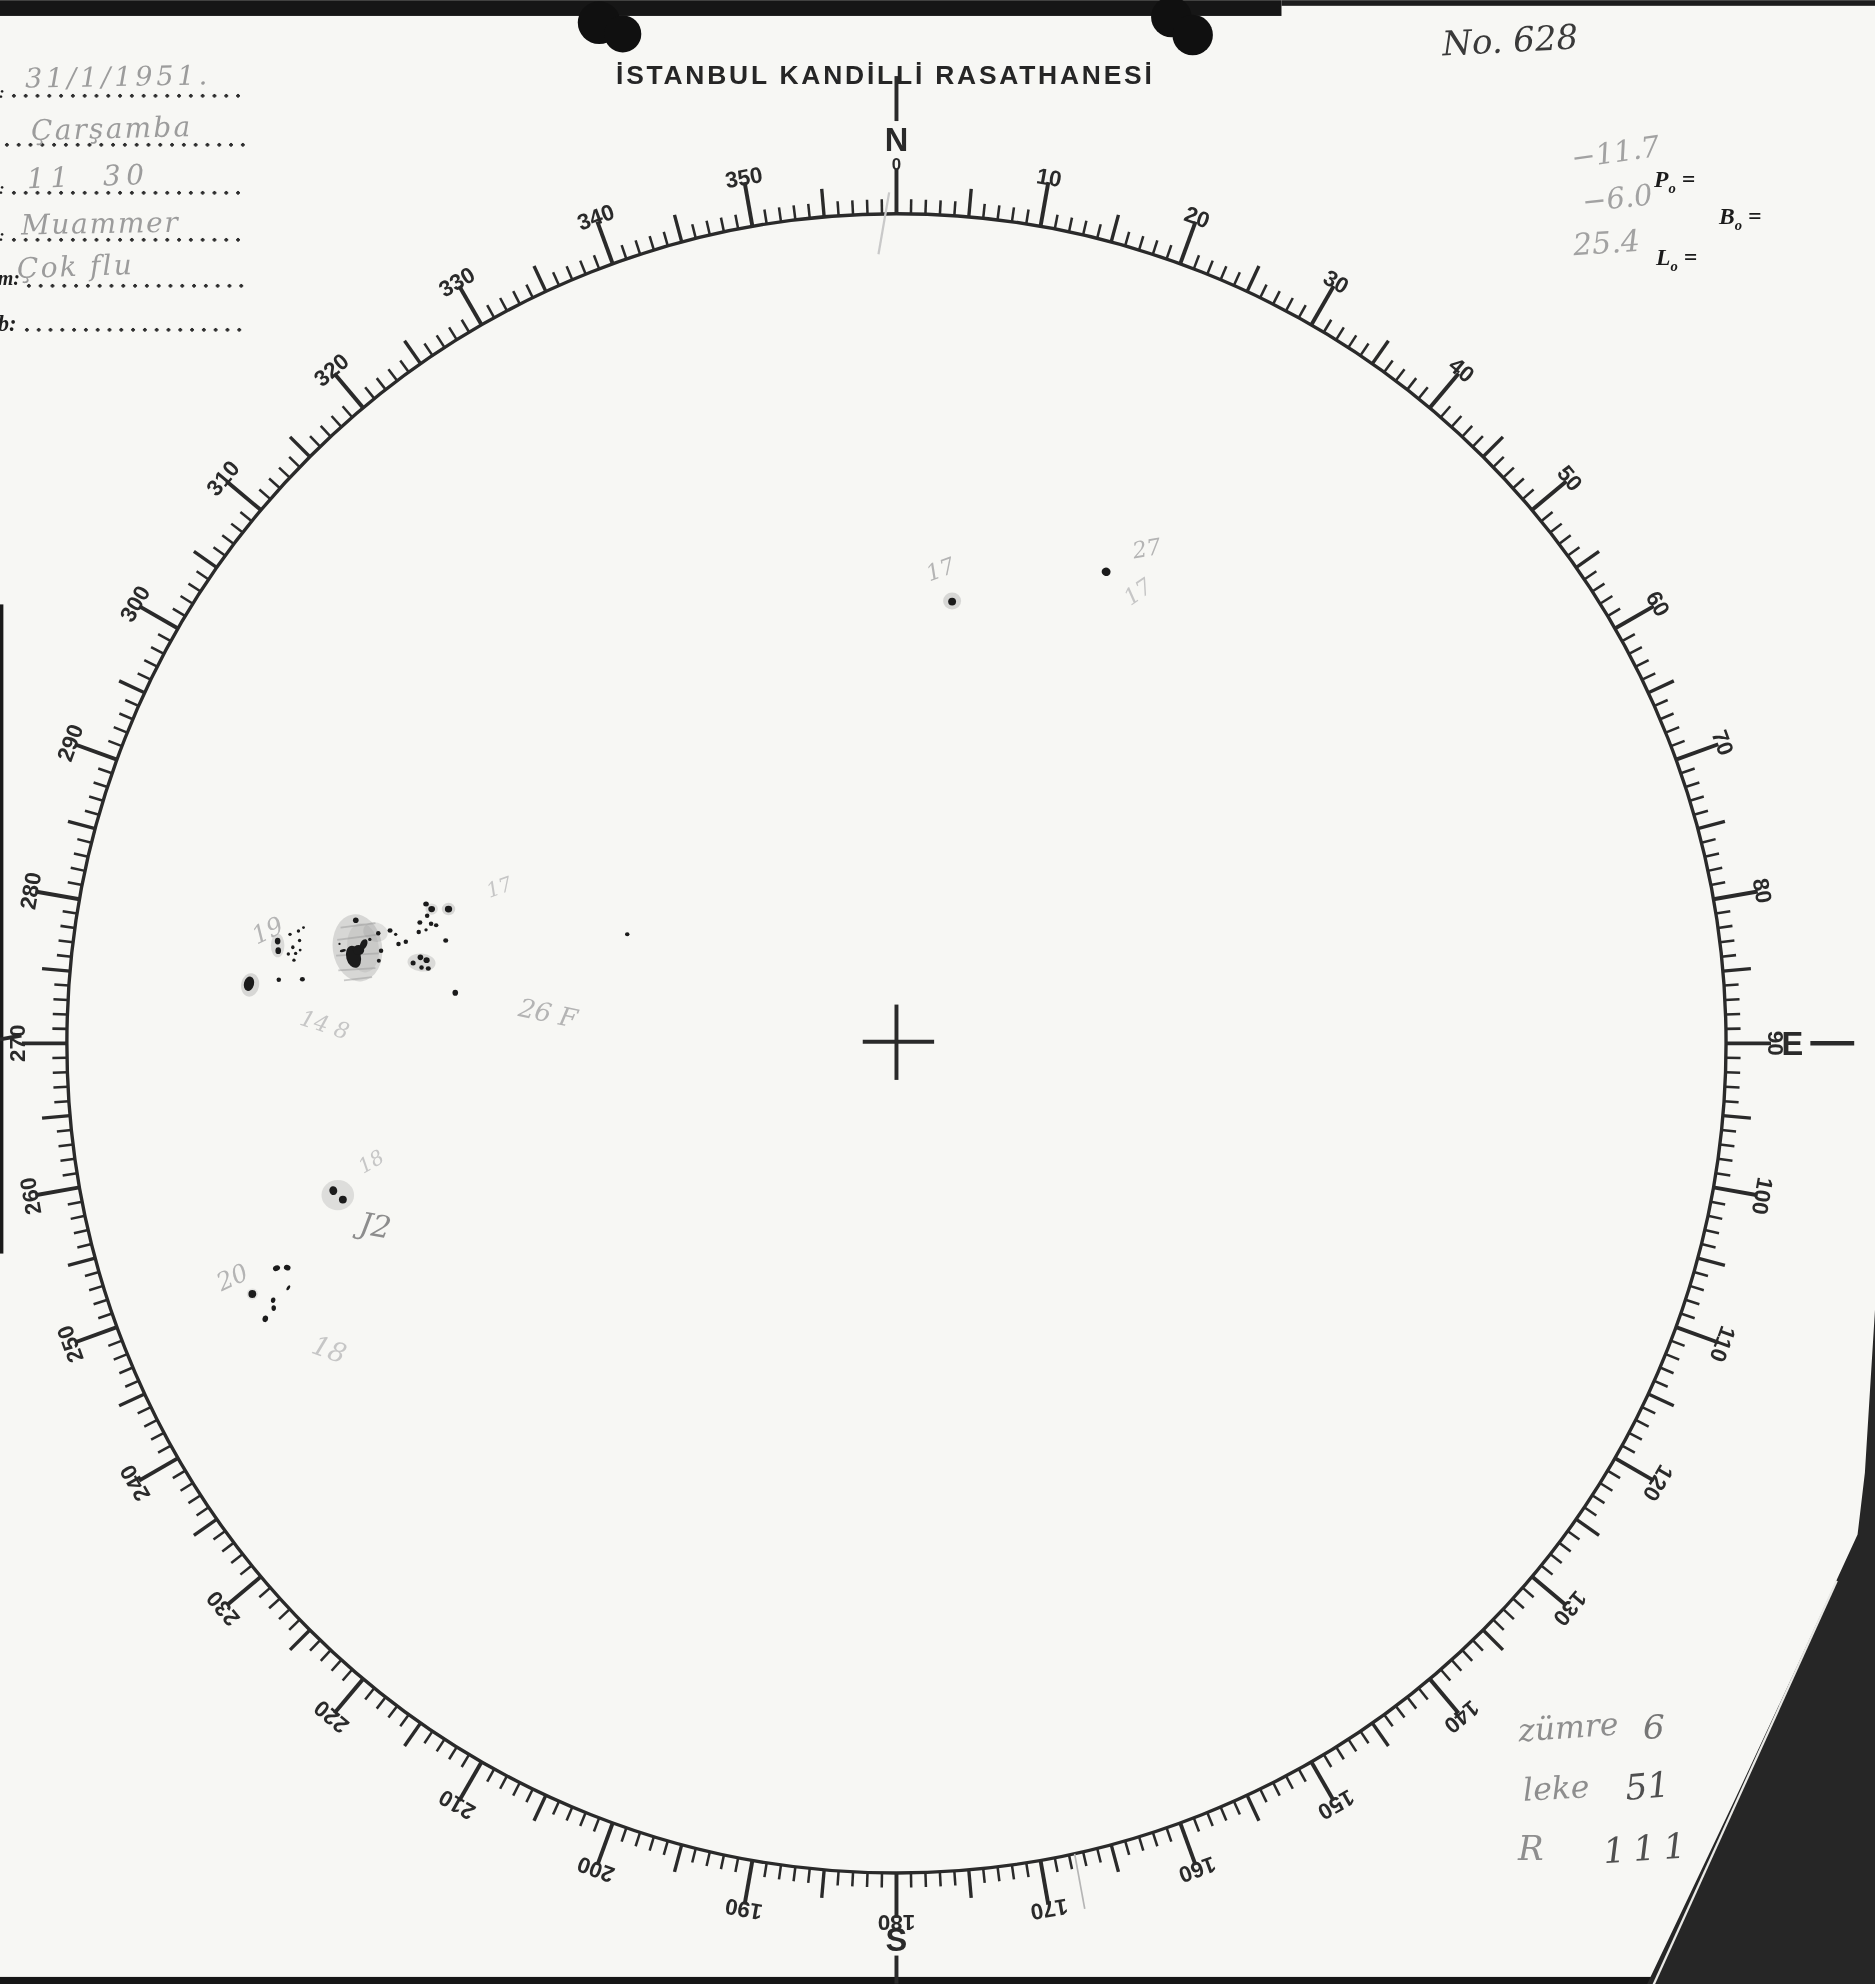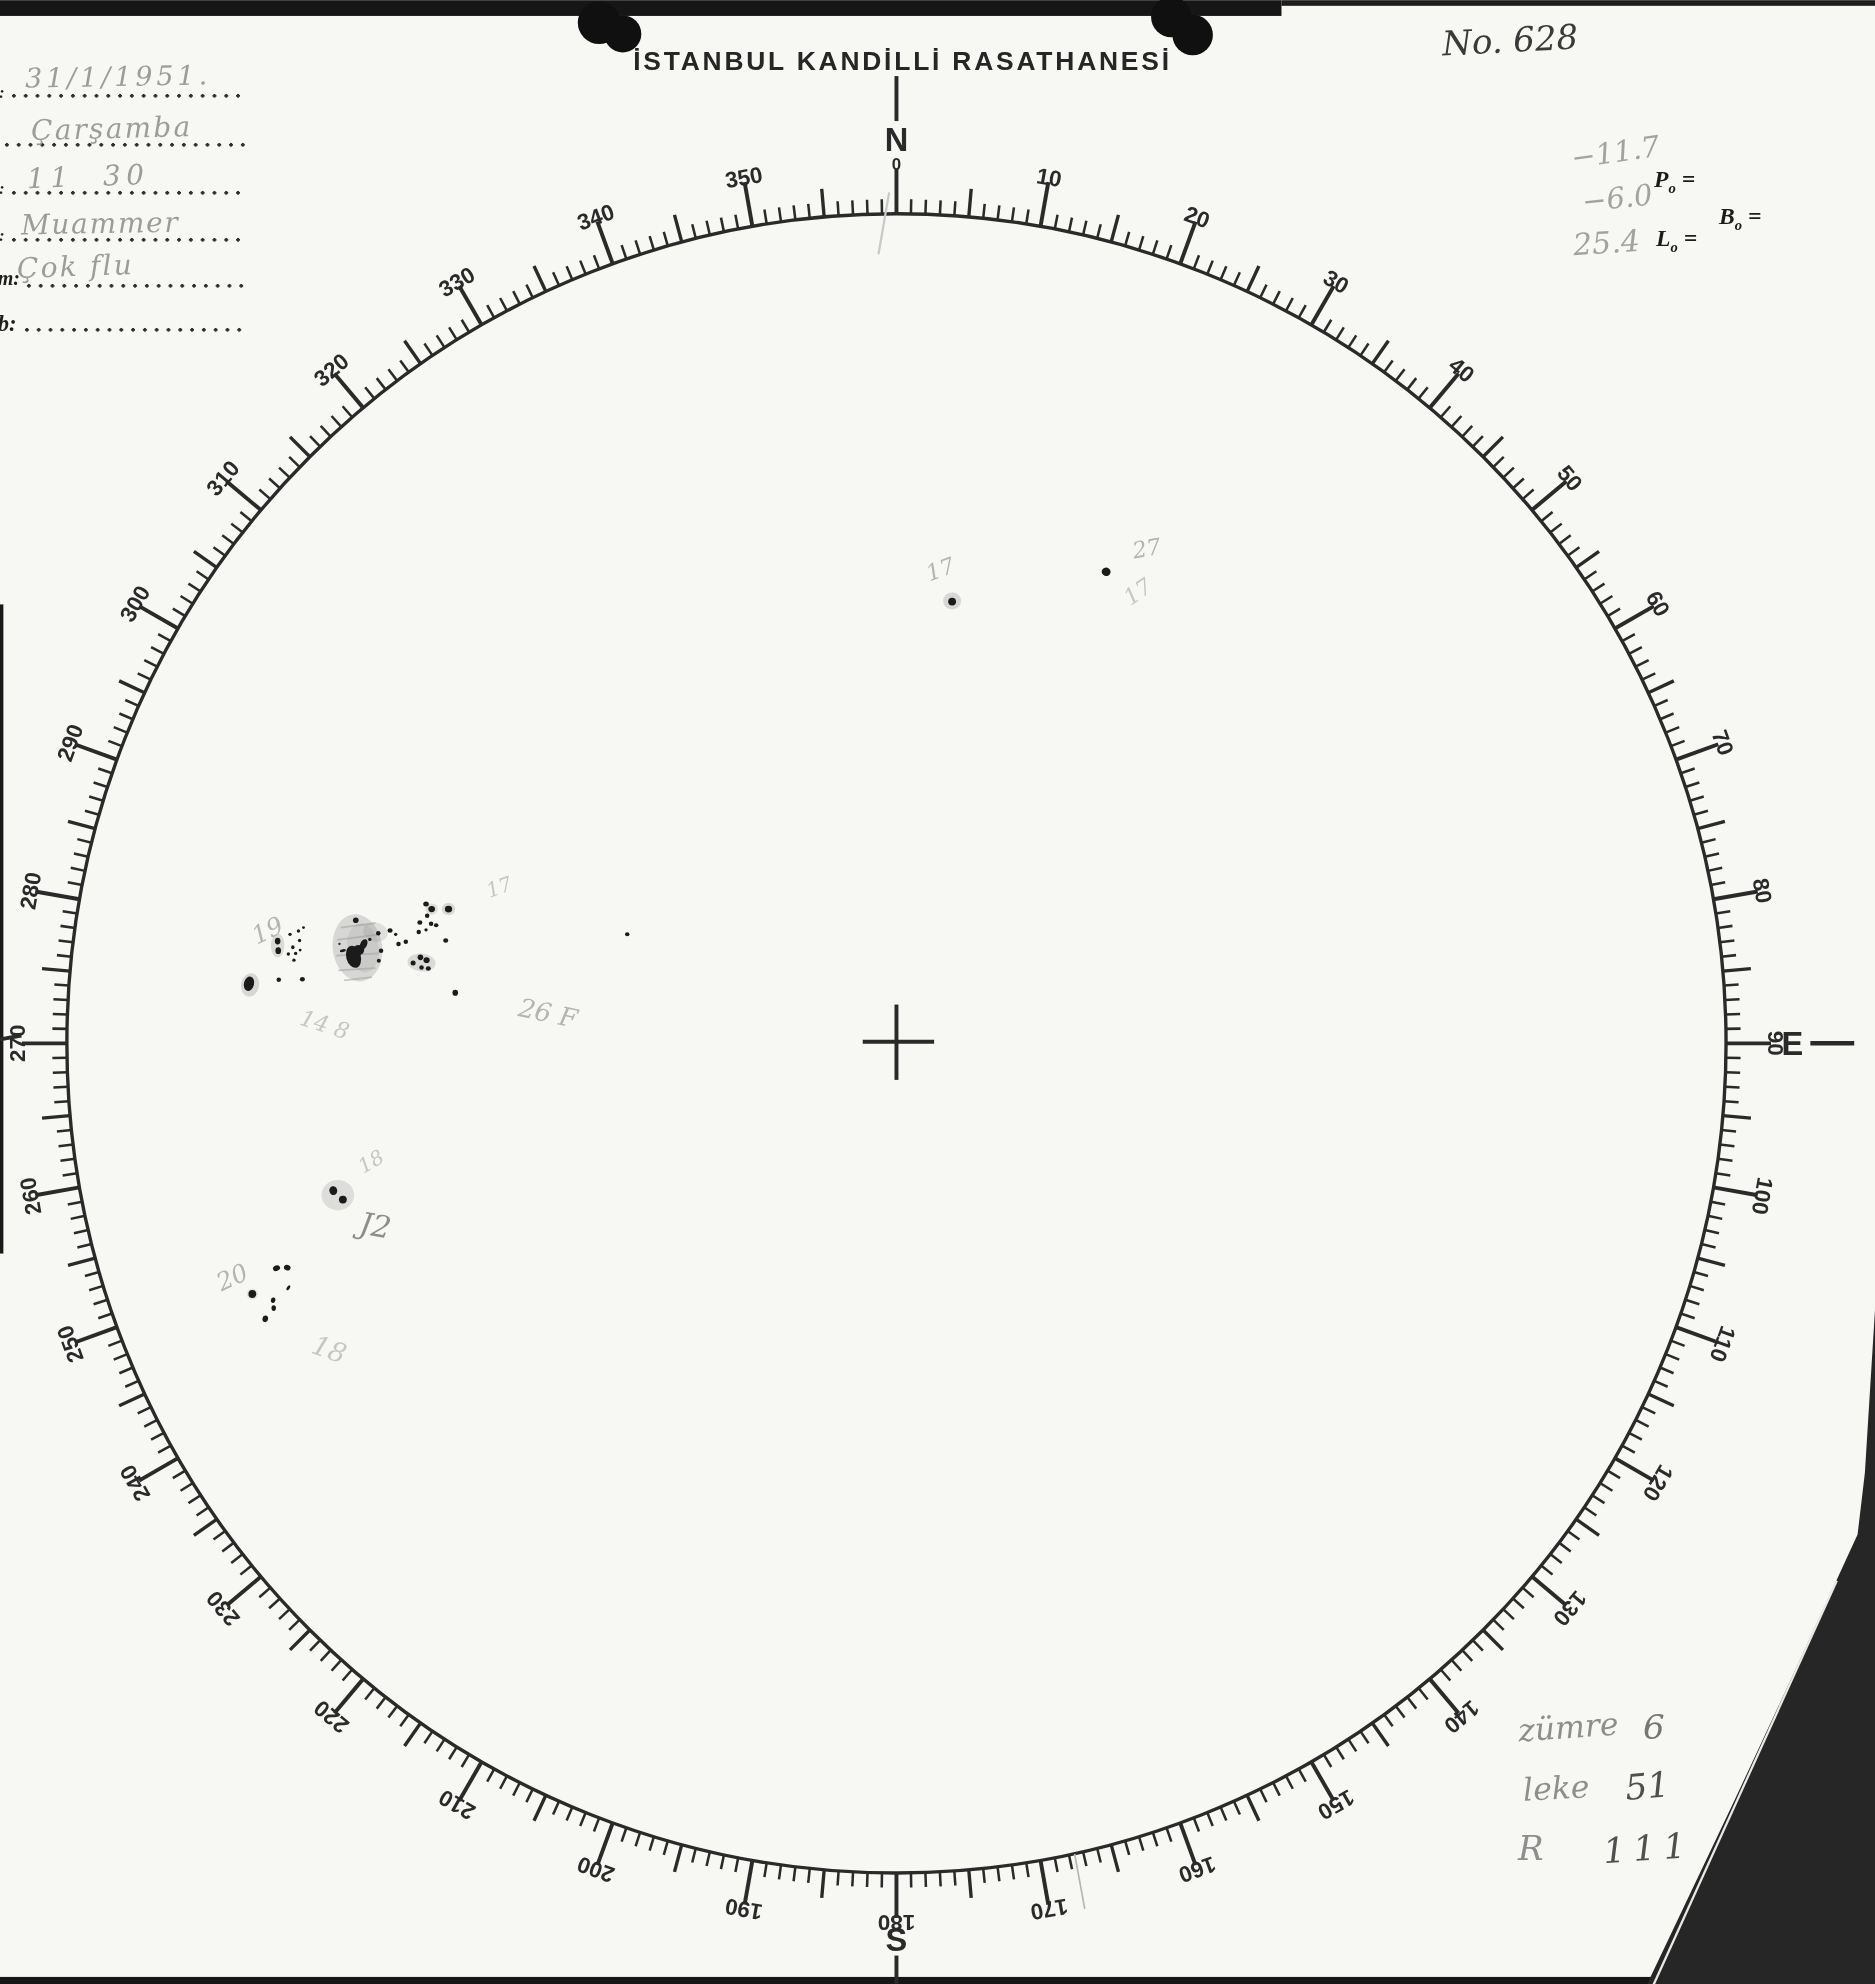--- a/index.html
+++ b/index.html
@@ -522,21 +522,21 @@
       <text x="0" y="0" transform="translate(660,2066) rotate(-30)" text-anchor="middle" dominant-baseline="central" font-family="&quot;DejaVu Serif&quot;,serif" font-style="italic" font-size="36" fill="#c6c6c6">18</text>
       <text x="0" y="0" transform="translate(668,2180) rotate(10)" text-anchor="middle" dominant-baseline="central" font-family="&quot;DejaVu Serif&quot;,serif" font-style="italic" font-size="54" fill="#8d8d8d">J2</text>
       <text x="0" y="0" transform="translate(413,2272) rotate(-25)" text-anchor="middle" dominant-baseline="central" font-family="&quot;DejaVu Serif&quot;,serif" font-style="italic" font-size="44" fill="#b4b4b4">20</text>
       <text x="0" y="0" transform="translate(586,2400) rotate(20)" text-anchor="middle" dominant-baseline="central" font-family="&quot;DejaVu Serif&quot;,serif" font-style="italic" font-size="48" fill="#c6c6c6">18</text>
       <line x1="1582" y1="342" x2="1563" y2="452" stroke="#c9c9c9" stroke-width="4"></line>
       <line x1="1912" y1="3298" x2="1930" y2="3396" stroke="#b5b5b5" stroke-width="3"></line>
       <polygon points="3336,2330 3318,2620 3305,2730 3190,2980 3085,3205 2930,3531 3336,3531" fill="#262626"></polygon>
       <line x1="2942" y1="3531" x2="3268" y2="2812" stroke="#e9e9e6" stroke-width="4"></line>
     </svg>
 
-  <div class="abs title" style="left:616px;top:46px;width:573px;text-align:center;">İSTANBUL KANDİLLİ RASATHANESİ</div>
+  <div class="abs title" style="left:616px;top:60px;width:573px;">İSTANBUL KANDİLLİ RASATHANESİ</div>
 
   <div class="abs no-label" style="left:1442px;top:20px;transform:rotate(-3deg);">No. 628</div>
 
   <div class="form-line" style="top:67px;">
     <span class="abs form-label" style="left:-1.1px;top:15.7px;font-size:17px;">:</span>
     <div class="dots abs" style="left:7.9px;top:25px;width:238px;"></div>
     <span class="abs hand pencil" style="left:25px;top:-5.6px;font-size:27px;letter-spacing:3.9px;transform:rotate(-1deg);">31/1/1951.</span>
   </div>
   <div class="form-line" style="top:116px;">
     <span class="abs form-label" style="left:-1.1px;top:15.7px;font-size:17px;"></span>
@@ -560,21 +560,21 @@
   </div>
   <div class="form-line" style="top:301px;">
     <span class="abs form-label" style="left:-2.2px;top:10px;font-size:22.5px;">b:</span>
     <div class="dots abs" style="left:21.4px;top:25px;width:225px;"></div>
   </div>
 
   <div class="abs eph-label" style="left:1654px;top:131px;">
     <span>P</span><sub>o</sub>&nbsp;<span>=</span></div>
   <div class="abs eph-label" style="left:1719px;top:168px;">
     <span>B</span><sub>o</sub>&nbsp;<span>=</span></div>
-  <div class="abs eph-label" style="left:1656px;top:190px;">
+  <div class="abs eph-label" style="left:1656px;top:209px;">
     <span>L</span><sub>o</sub>&nbsp;<span>=</span></div>
   <span class="abs hand" style="left:1571px;top:135px;font-size:29px;color:#a2a2a2;transform:rotate(-8deg);">−11.7</span>
   <span class="abs hand" style="left:1582px;top:181px;font-size:29px;color:#a2a2a2;transform:rotate(-6deg);">−6.0</span>
   <span class="abs hand" style="left:1573px;top:225px;font-size:30px;color:#a2a2a2;transform:rotate(-4deg);">25.4</span>
 
   <span class="abs hand" style="left:1518px;top:1709px;font-size:31.5px;color:#8e8e8e;transform:rotate(-4deg);">zümre</span>
   <span class="abs hand" style="left:1643px;top:1707px;font-size:34px;color:#767676;">6</span>
   <span class="abs hand" style="left:1523px;top:1770px;font-size:31.5px;color:#8e8e8e;transform:rotate(-3deg);">leke</span>
   <span class="abs hand" style="left:1625px;top:1766px;font-size:35px;color:#4f4f4f;transform:rotate(-5deg);">51</span>
   <span class="abs hand" style="left:1518px;top:1828px;font-size:34px;color:#8e8e8e;">R</span>

